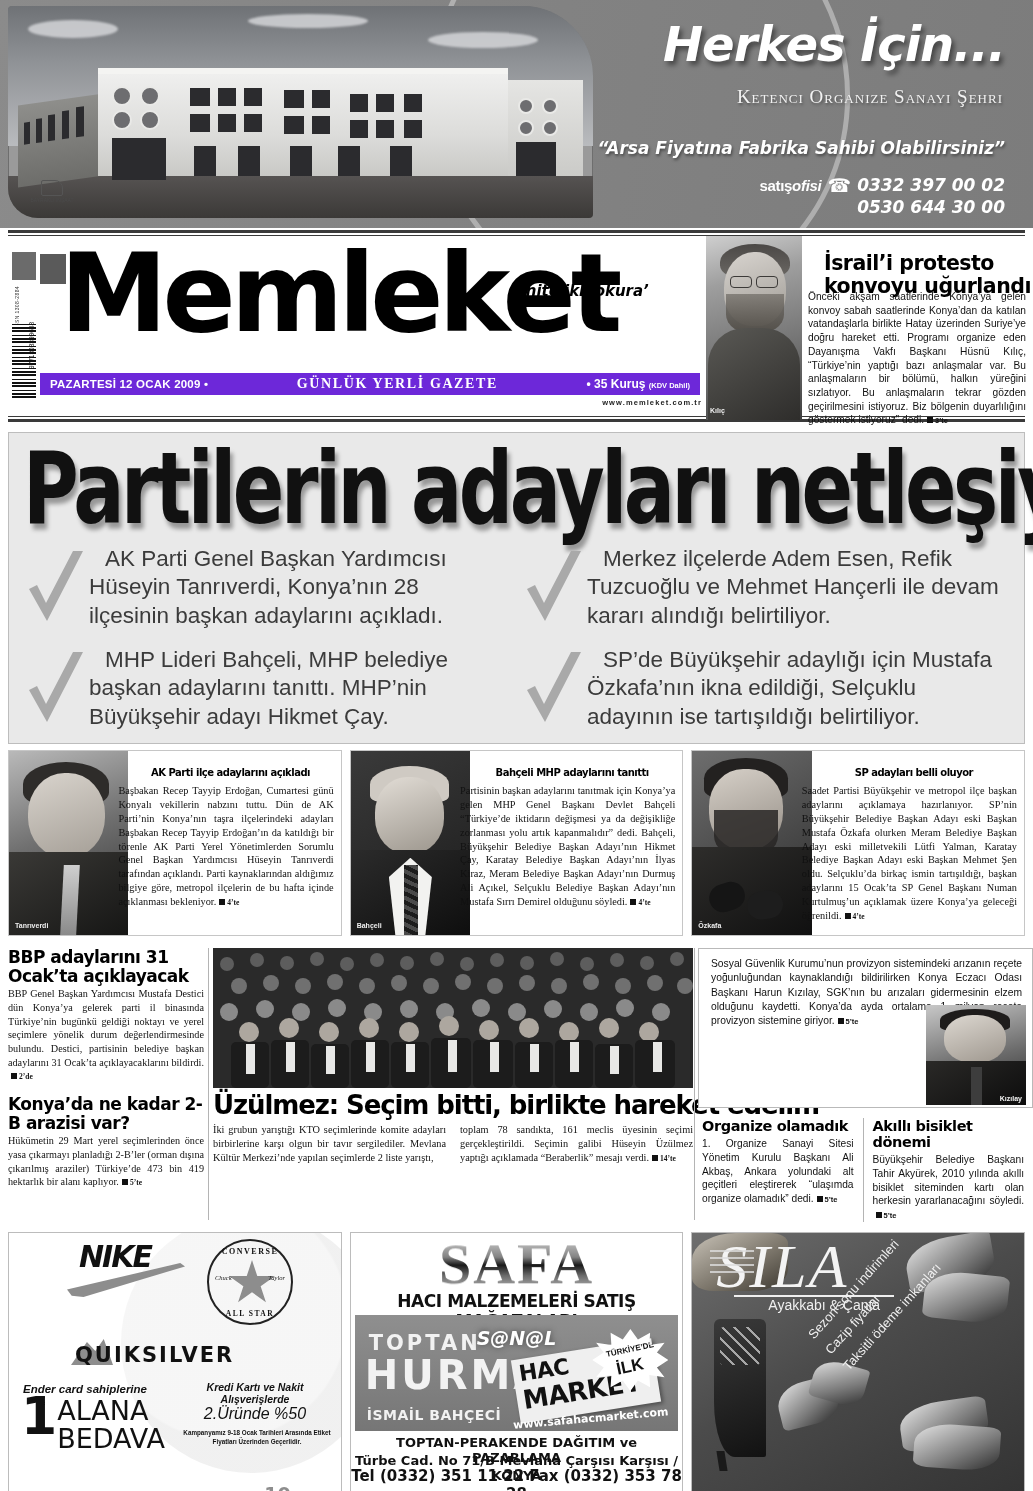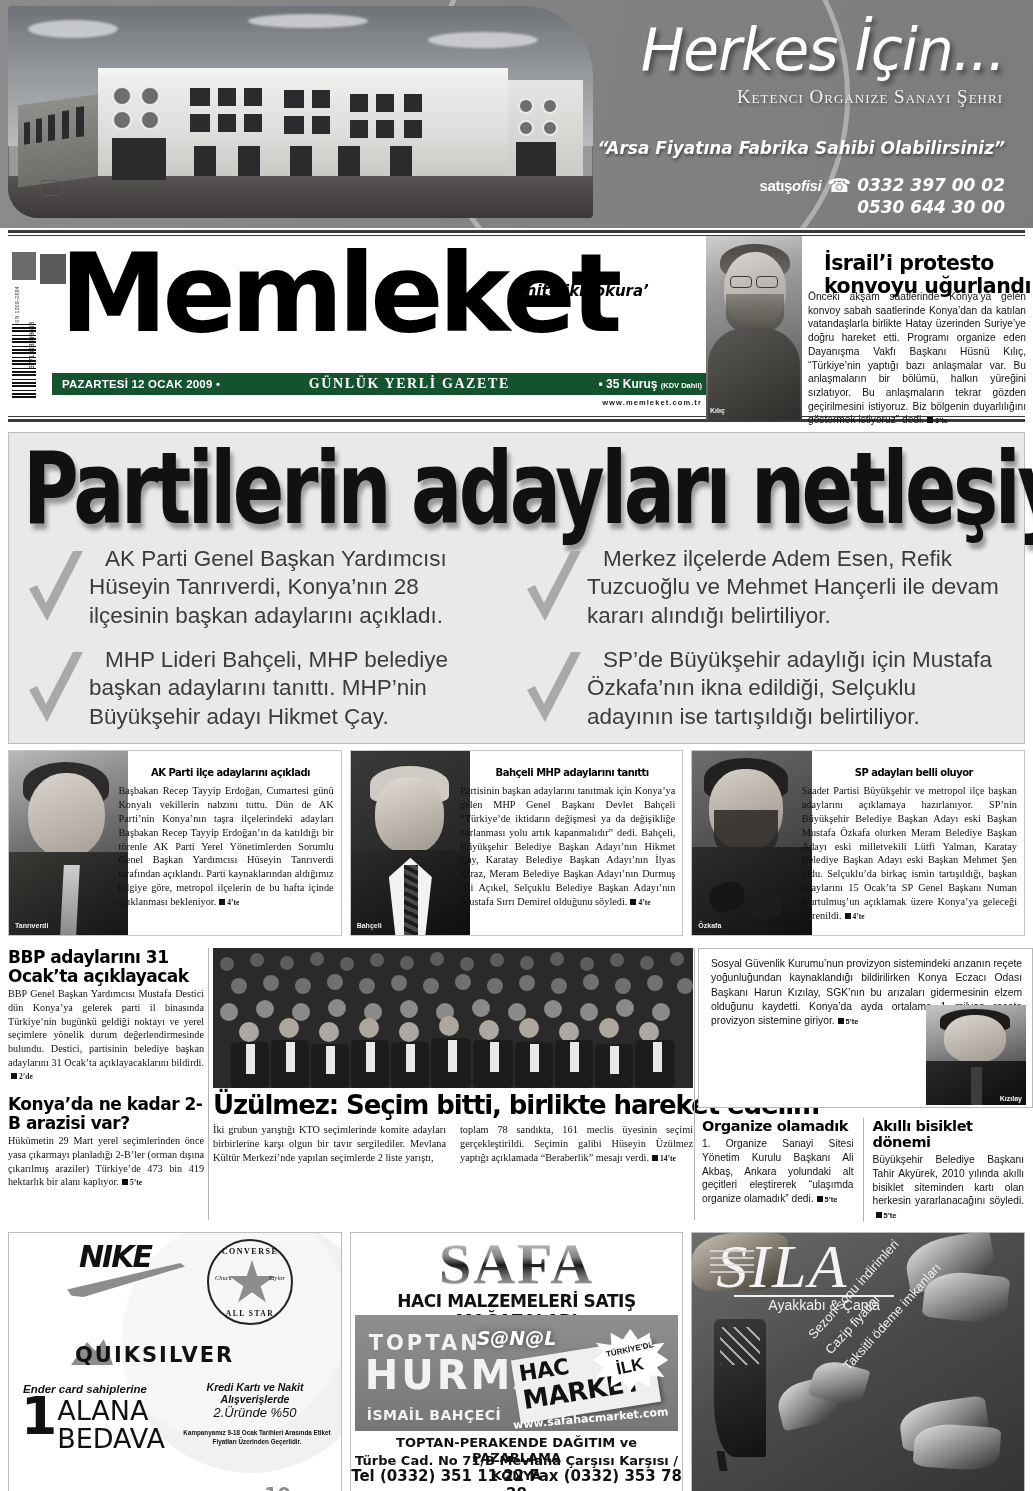--- a/index.html
+++ b/index.html
@@ -60,21 +60,21 @@
   .bayrakli {
     position:absolute; left:14px; bottom:4px; width:60px; height:34px;
     color:#4a4a4a; font-size:5px; text-align:center; line-height:1;
   }
   .bayrakli .mark {
     width:22px;height:16px;margin:0 auto 2px;border:1.3px solid #555;border-radius:2px 8px 2px 2px;
   }
   .herkes {
     position:absolute; right:28px; top:16px;
     font-family:"DejaVu Sans", sans-serif;
-    font-weight:normal; font-style:italic; font-size:58px; color:#fff;
+    font-weight:bold; font-style:italic; font-size:48px; color:#fff;
     letter-spacing:-1px;
     text-shadow:3px 4px 5px rgba(0,0,0,.45);
     white-space:nowrap;
   }
   .ketenci {
     position:absolute; right:30px; top:86px;
     font-family:"Liberation Serif", serif;
     font-size:19px; color:#f2f2f2; letter-spacing:1px;
     font-variant:small-caps;
     text-shadow:1px 2px 3px rgba(0,0,0,.4);
@@ -111,22 +111,22 @@
     position:absolute; left:20px; top:-14px;
     font-family:"DejaVu Sans", sans-serif; font-weight:bold;
     font-size:108px; line-height:1; color:#000; letter-spacing:-5px;
   }
   .nitelikli {
     position:absolute; left:520px; top:258px;
     font-family:"DejaVu Sans", sans-serif;
     font-style:italic; font-weight:bold; font-size:15px; color:#000;margin-top:24px;
   }
   .infobar {
-    position:absolute; left:52px; top:373px; width:660px; height:22px;
-    background:#14532d; color:#fff;
+    position:absolute; left:40px; top:373px; width:660px; height:22px;
+    background:#6d28d9; color:#fff;
     display:flex; align-items:center; justify-content:space-between;
     padding:0 10px;
   }
   .infobar .date { font-weight:bold; font-size:11.5px; letter-spacing:.2px;}
   .infobar .gunluk { font-family:"Liberation Serif", serif; font-weight:bold; font-size:14px; letter-spacing:1.6px;}
   .infobar .price { font-weight:bold; font-size:12px;}
   .infobar .price small { font-size:7.5px; font-weight:bold;}
   .weburl { position:absolute; left:560px; top:398px; width:142px; text-align:right;
       font-size:7.5px; letter-spacing:1.1px; font-weight:bold; color:#222;}
 
@@ -301,21 +301,21 @@
   .quik { position:absolute; left:66px; top:110px; font-family:"DejaVu Sans",sans-serif;
       font-weight:bold; font-size:21px; letter-spacing:2px; color:#111; }
   .quikwave { position:absolute; left:62px; top:106px; width:42px; height:26px; background:#8d8d8d;
       clip-path:polygon(0 100%,38% 12%,58% 46%,78% 0,100% 100%); }
   .endcard { position:absolute; left:14px; top:150px; font-style:italic; font-weight:bold; font-size:11.5px; color:#111;}
   .alana { position:absolute; left:12px; top:162px; display:flex; align-items:flex-start;}
   .alana .one { font-family:"DejaVu Sans",sans-serif; font-weight:bold; font-size:52px; color:#111; line-height:.82;}
   .alana .words { font-family:"DejaVu Sans",sans-serif; font-size:27px; line-height:1.02; color:#111; padding-top:2px;}
   .kredi { position:absolute; left:166px; top:148px; width:160px; text-align:center;}
   .kredi .l1 { font-style:italic; font-weight:bold; font-size:10.5px;}
-  .kredi .l2 { font-style:italic; font-size:13px;}
+  .kredi .l2 { font-style:italic; font-size:16px;}
   .kampanya { position:absolute; left:172px; top:196px; width:152px; text-align:center; font-size:6.3px; line-height:1.35; font-weight:bold;}
   .enderbar { position:absolute; left:0; bottom:0; width:100%; height:58px; background:#dcdcdc;
       border-radius:90% 0 0 0 / 60% 0 0 0; }
   .enderlogo { position:absolute; left:14px; bottom:14px; font-family:"DejaVu Sans",sans-serif;
       font-weight:bold; font-size:36px; letter-spacing:-2px; color:#111; line-height:1;}
   .enderlogo .d { color:#8d8d8d; }
   .endersub { position:absolute; left:16px; bottom:4px; font-size:7.5px; letter-spacing:4px; color:#333;}
   .taksit1 { position:absolute; right:16px; bottom:46px; font-size:11px; font-weight:bold;}
   .taksit1 b { font-family:"DejaVu Sans",sans-serif; font-size:19px; color:#8d8d8d;}
   .taksit2 { position:absolute; right:16px; bottom:26px; font-size:11px; font-weight:bold;}

